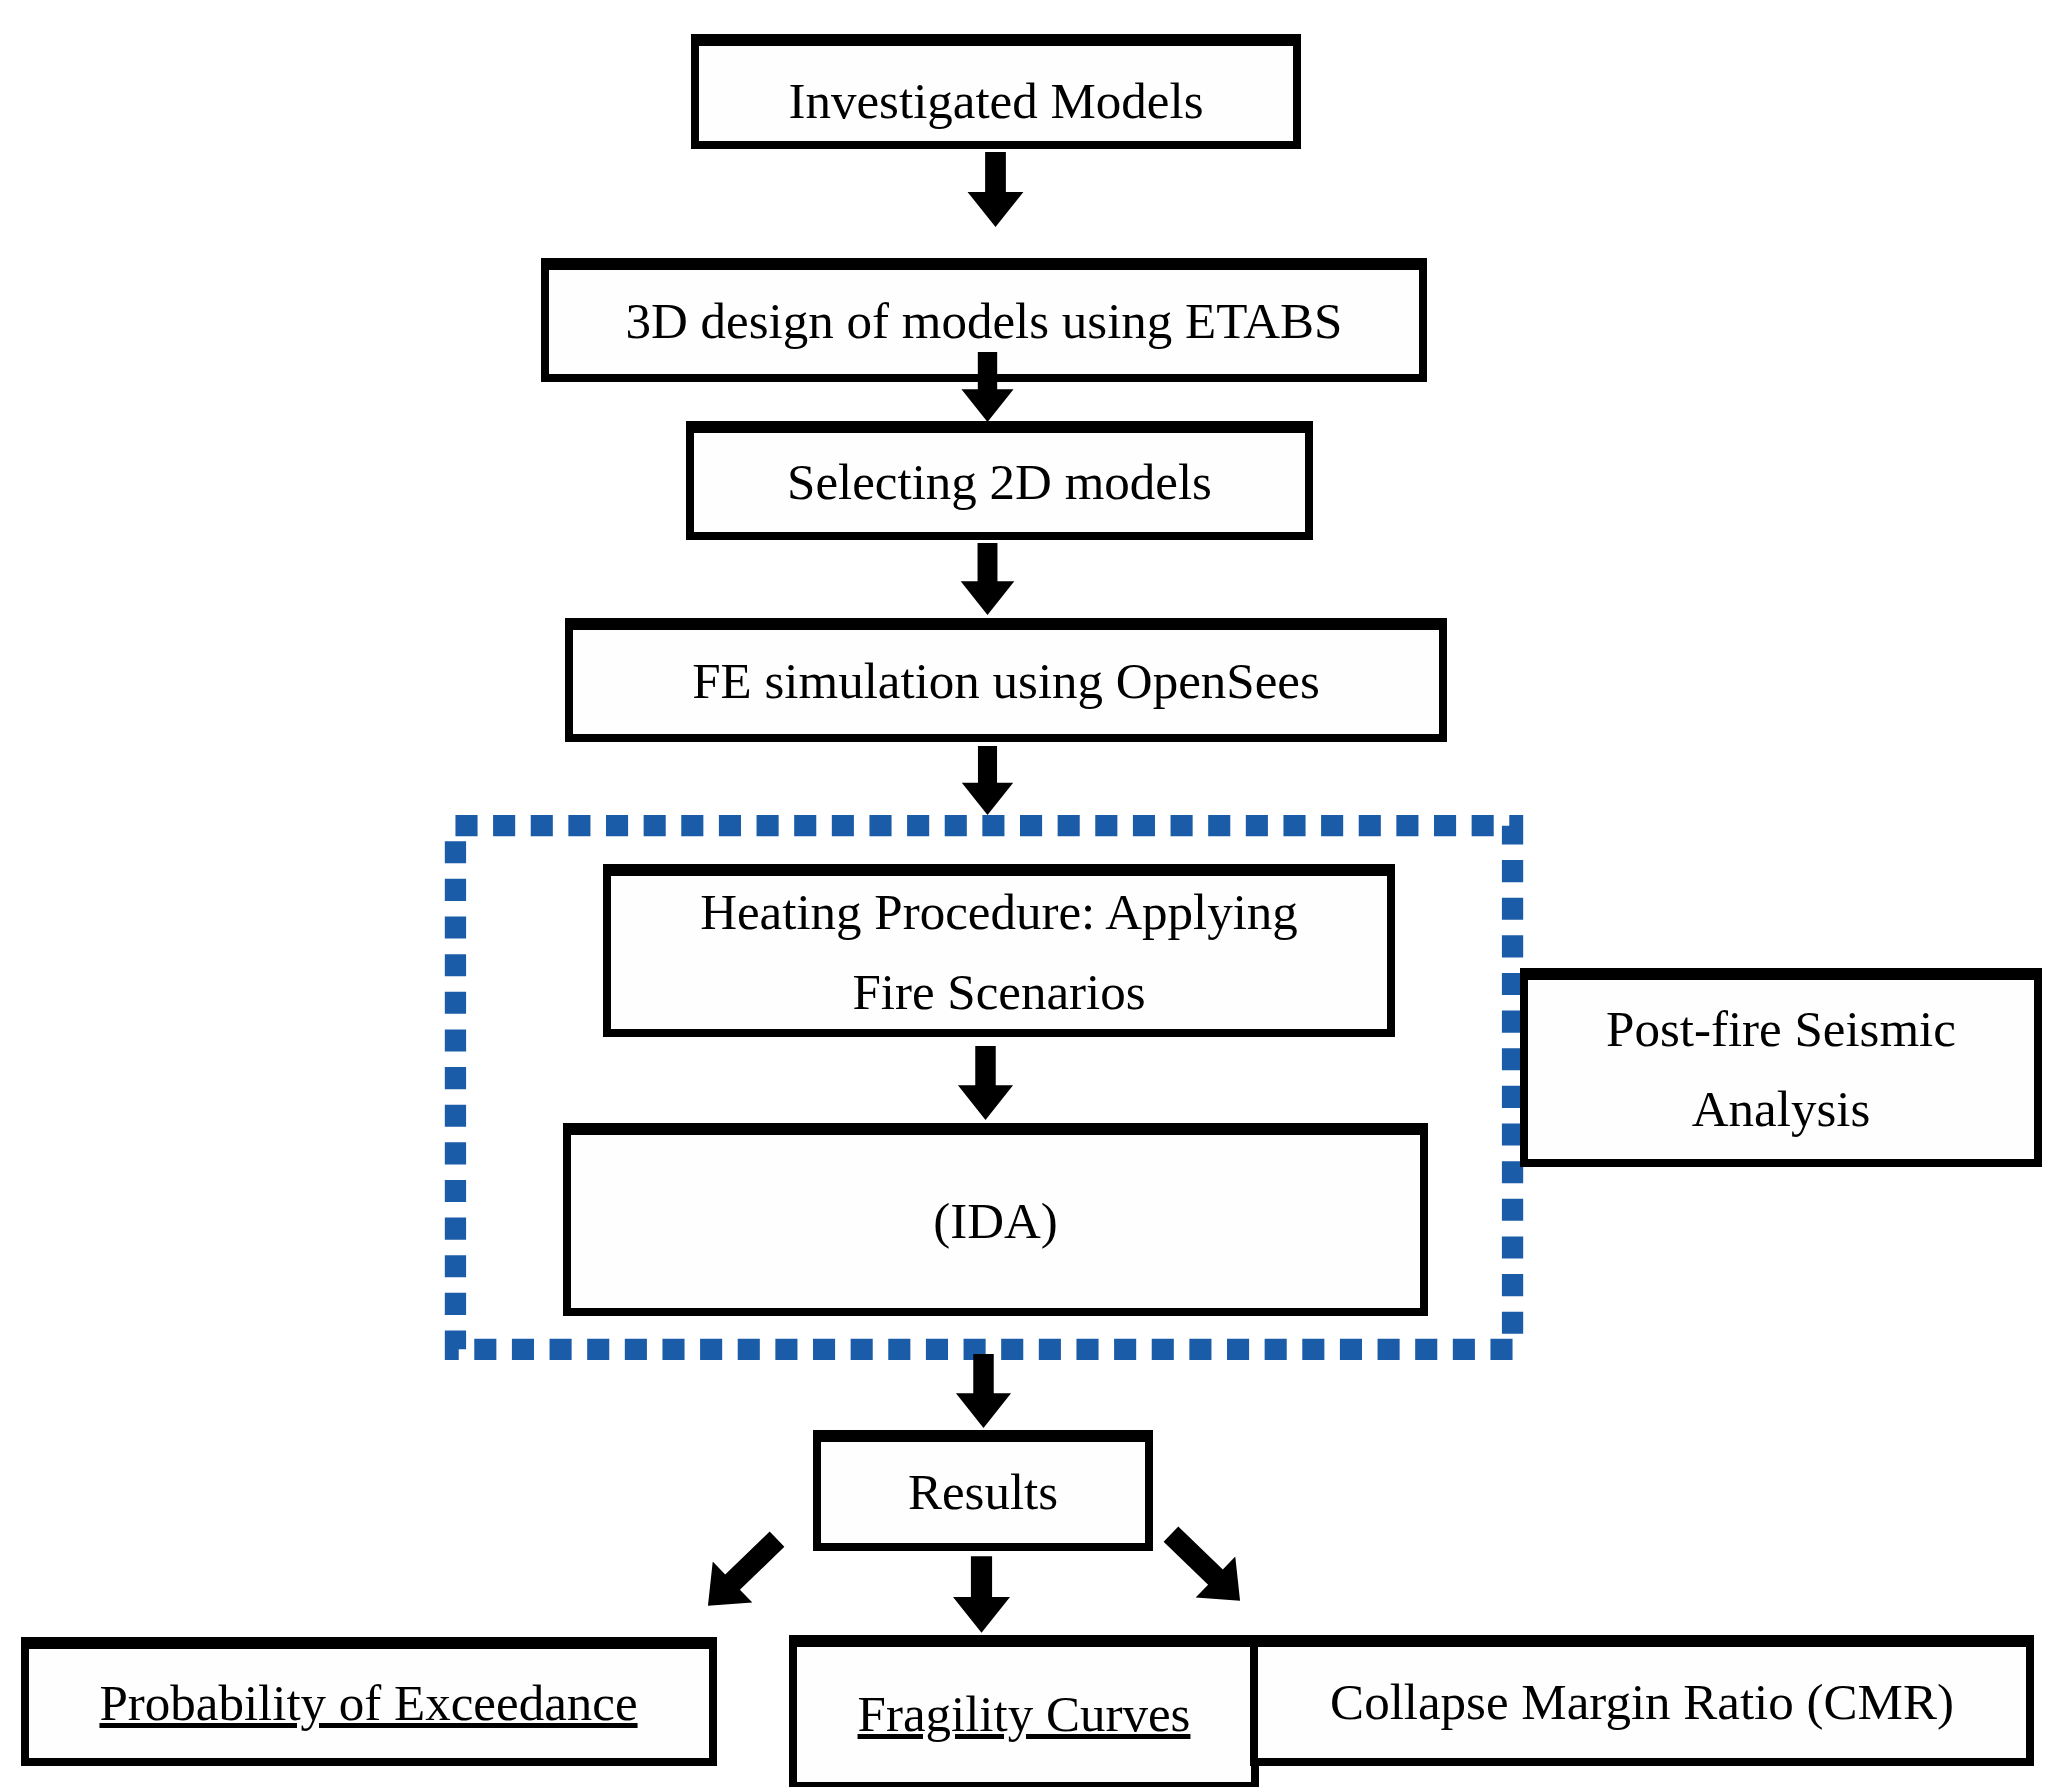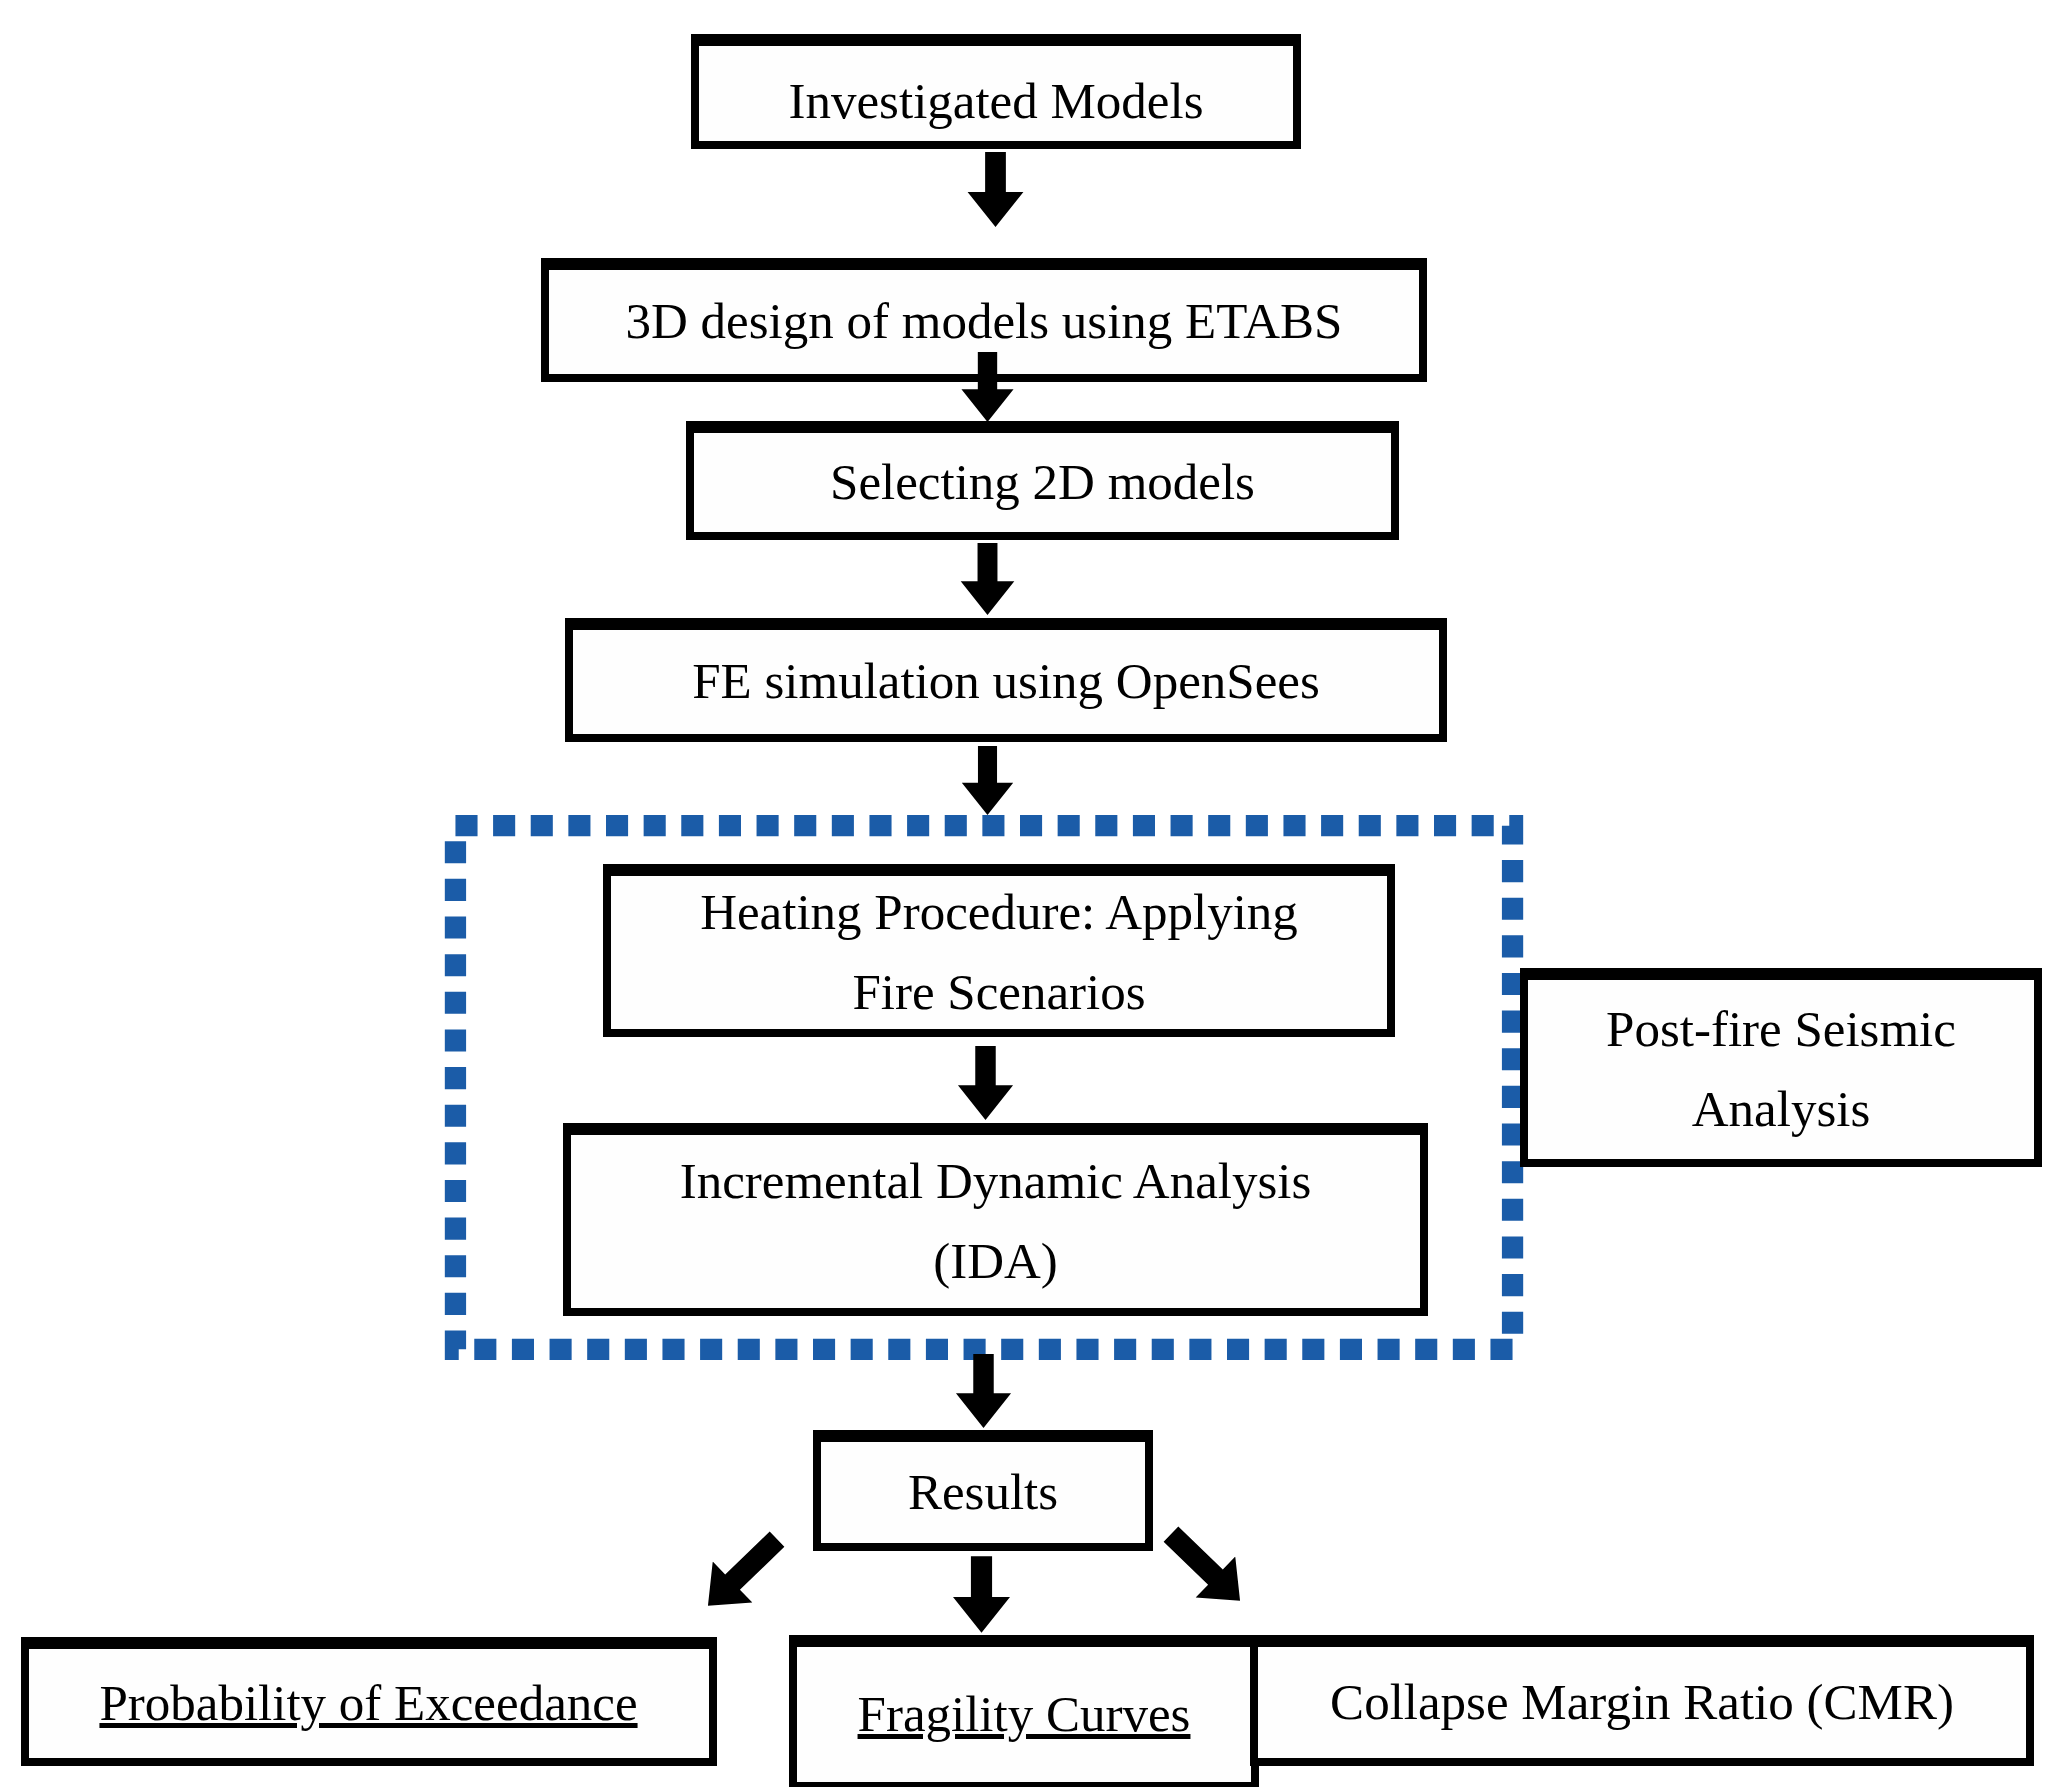--- a/index.html
+++ b/index.html
@@ -31,21 +31,21 @@
     line-height: 1.3;
     color: #000000;
   }
   .node .line { display: block; line-height: 1.55; }
   .arrow { position: absolute; }
   .arrow svg { display: block; }
 
   
   #n-investigated { left: 691px;  top: 34px;   width: 610px;  height: 115px; justify-content: flex-end; }
   #n-design3d     { left: 541px;  top: 223px;  width: 886px; height: 124px; margin-top: 35px; }
-  #n-select2d     { left: 686px;  top: 421px;  width: 713px;  height: 119px; }
+  #n-select2d     { left: 686px;  top: 421px;  width: 627px;  height: 119px; }
   #n-fesim        { left: 565px;  top: 618px;  width: 882px; height: 124px; }
   #n-heating      { left: 603px;  top: 864px; width: 792px;  height: 173px; }
   #n-ida          { left: 563px;  top: 1123px; width: 865px; height: 193px; }
   #n-postfire     { left: 1520px; top: 968px; width: 522px;  height: 199px; }
   #n-results      { left: 813px;  top: 1430px; width: 340px;  height: 121px; }
   #n-probability  { left: 20.5px;   top: 1637px; width: 696px;  height: 129px; text-decoration: underline; }
   #n-fragility    { left: 789px;  top: 1635px; width: 470px;  height: 155px; text-decoration: underline; }
   #n-cmr          { left: 1250px; top: 1635px; width: 784px;  height: 131px; }
 
   
@@ -88,21 +88,20 @@
   <div class="node" id="n-fesim">
     <span class="line">FE simulation using OpenSees</span>
   </div>
 
   <div class="node" id="n-heating">
     <span class="line">Heating Procedure: Applying</span>
     <span class="line">Fire Scenarios</span>
   </div>
 
   <div class="node" id="n-ida">
-    <span class="line">Incremental Dynamic Analysis</span>
     <span class="line">(IDA)</span>
   </div>
 
   <div class="node" id="n-results">
     <span class="line">Results</span>
   </div>
 
   <div class="node" id="n-postfire">
     <span class="line">Post-fire Seismic</span>
     <span class="line">Analysis</span>

